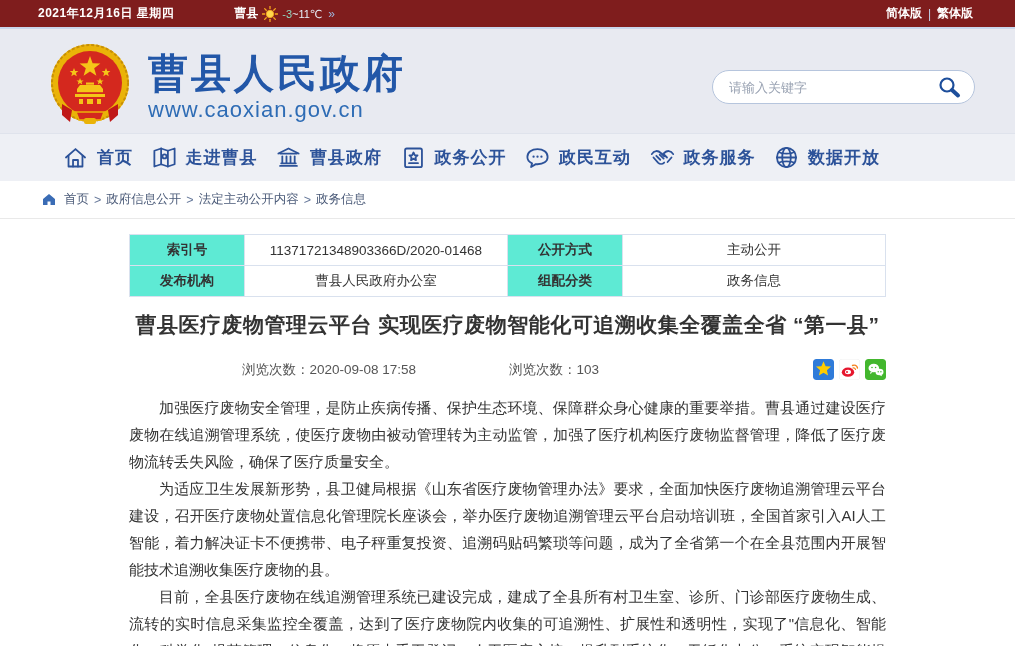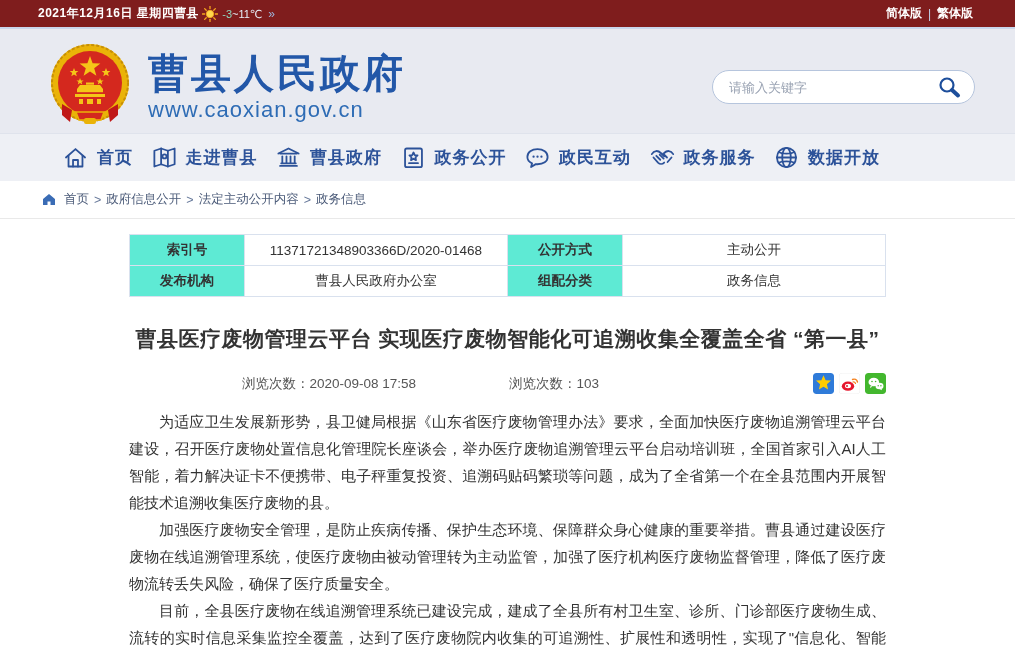--- a/index.html
+++ b/index.html
@@ -3,21 +3,21 @@
 <meta charset="utf-8">
 <style>
   * { margin:0; padding:0; box-sizing:border-box; }
   html,body { width:1015px; height:646px; overflow:hidden; background:#fff;
     font-family:"Liberation Sans","DejaVu Sans",sans-serif; }
 
   
   .topbar { height:29px; background:#7f1d1d; border-bottom:2px solid #c9d6ec;
     display:flex; align-items:center; color:#fff; font-size:12px; padding:0 42px 0 38px; }
   .topbar .date { font-weight:bold; letter-spacing:.5px; }
-  .topbar .weather { display:flex; align-items:center; gap:4px; }
+  .topbar .weather { display:flex; align-items:center; margin-left:60px; gap:4px; }
   .topbar .city { font-weight:bold; }
   .sun-icon { width:16px; height:16px; display:inline-block; }
   .temp-low { color:#8fd8c0; font-size:11px; }
   .temp-high { color:#e8eef8; font-size:11px; }
   .weather-more { color:#9db6dc; font-size:12px; margin-left:2px; cursor:pointer; }
   .topbar .lang { margin-left:auto; display:flex; gap:6px; align-items:center; font-weight:bold; }
   .topbar .lang a { color:#fff; text-decoration:none; cursor:pointer; }
   .lang-divider { color:#c3d2ea; font-weight:normal; }
 
   
@@ -51,21 +51,21 @@
 
   
   .content { width:757px; margin:0 auto; }
   .meta-table { width:100%; border-collapse:collapse; margin-top:15px; }
   .meta-table td { border:1px solid #d9e1ee; height:31px; text-align:center;
     font-size:13.5px; color:#333; }
   .meta-table td.lbl { background:#5eead4; font-weight:bold; width:15.2%; }
   .meta-table td.val1 { width:34.8%; }
   .meta-table td.val2 { width:35%; }
 
-  .article-title { margin-top:28px; text-align:center; font-size:21px; font-weight:bold;
+  .article-title { margin-top:14px; text-align:center; font-size:21px; font-weight:bold;
     color:#333; letter-spacing:.5px; }
 
   .date-row { margin-top:20px; display:flex; align-items:center; font-size:13.5px; color:#555; }
   .date-group { margin-left:113px; }
   .views-group { margin-left:93px; }
   .share-icons { margin-left:auto; display:flex; gap:5px; }
   .share-ic { width:21px; height:21px; border-radius:3px; cursor:pointer; display:block; }
 
   .article-body { margin-top:14px; }
   .article-body p { font-size:15px; line-height:27px; color:#333; text-align:justify;
@@ -296,18 +296,18 @@
           <circle cx="10.6" cy="8.5" r="0.8" fill="#43b72e"></circle>
         <ellipse cx="14.5" cy="13" rx="4" ry="3.3" fill="#ffffff"></ellipse>
         <path d="M16.5 15.8 L17 17.3 L14.8 16.2 Z" fill="#ffffff"></path>
         <circle cx="13.2" cy="12.7" r="0.7" fill="#43b72e"></circle>
           <circle cx="15.9" cy="12.7" r="0.7" fill="#43b72e"></circle>
       </svg>
     </span>
   </div>
 
   <div class="article-body">
+    <p>加强医疗废物安全管理，是防止疾病传播、保护生态环境、保障群众身心健康的重要举措。曹县通过建设医疗废物在线追溯管理系统，使医疗废物由被动管理转为主动监管，加强了医疗机构医疗废物监督管理，降低了医疗废物流转丢失风险，确保了医疗质量安全。</p>
     <p>为适应卫生发展新形势，县卫健局根据《山东省医疗废物管理办法》要求，全面加快医疗废物追溯管理云平台建设，召开医疗废物处置信息化管理院长座谈会，举办医疗废物追溯管理云平台启动培训班，全国首家引入AI人工智能，着力解决证卡不便携带、电子秤重复投资、追溯码贴码繁琐等问题，成为了全省第一个在全县范围内开展智能技术追溯收集医疗废物的县。</p>
-    <p>加强医疗废物安全管理，是防止疾病传播、保护生态环境、保障群众身心健康的重要举措。曹县通过建设医疗废物在线追溯管理系统，使医疗废物由被动管理转为主动监管，加强了医疗机构医疗废物监督管理，降低了医疗废物流转丢失风险，确保了医疗质量安全。</p>
     <p>目前，全县医疗废物在线追溯管理系统已建设完成，建成了全县所有村卫生室、诊所、门诊部医疗废物生成、流转的实时信息采集监控全覆盖，达到了医疗废物院内收集的可追溯性、扩展性和透明性，实现了"信息化、智能化、科学化"规范管理：信息化：将原来手工登记，人工医废交接，提升到系统化、无纸化办公，系统实现智能提醒、逾期预警、电子交接单、全过程监控、追溯，提高了工作效率。智能化：引入全国首家AI人工智能技术，机构在医废贮存、收集、追溯时，可实现刷脸医废收集、电子秤重量数字识别等智能化操作，手写追溯码识别，节约了服务成本。科学化：医疗废物本身具有传染性，建设全县医疗废物在线追溯管理系统，避免了直接接触，防止了医废感染风险。</p>
   </div>
 
 </div>
 
 </body></html>

